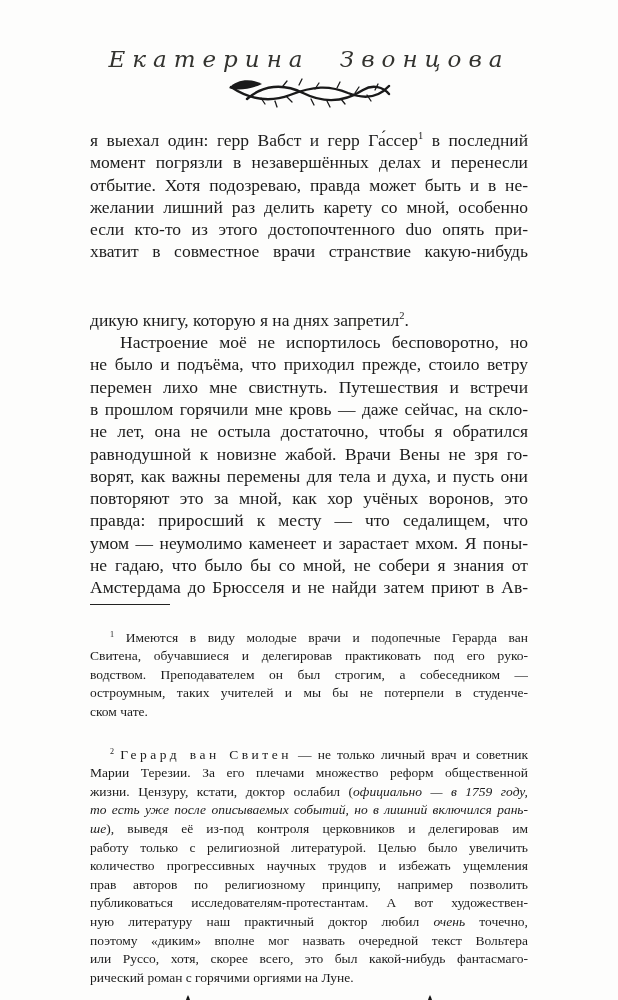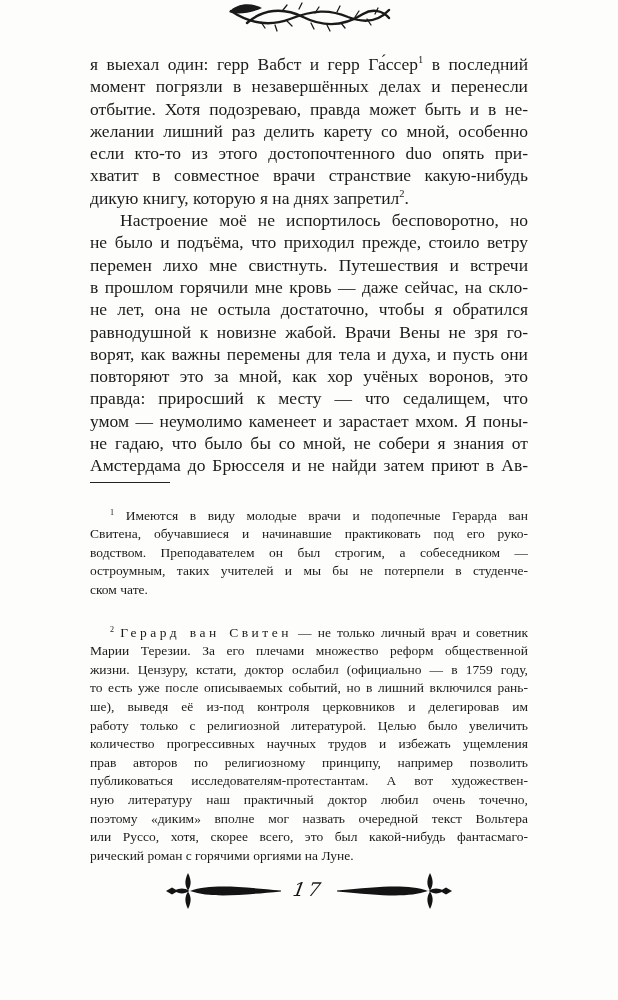--- a/index.html
+++ b/index.html
@@ -16,47 +16,48 @@
     font-size:23px; letter-spacing:7px; word-spacing:16px; color:#33332f;
     line-height:34px; white-space:nowrap;
   }
   .vine { display:block; margin:1px auto 0; }
   
   .body-text { margin-top:20px; font-size:17.5px; }
   .bline {
     height:22.3px; line-height:22.3px; overflow:hidden;
     text-align:justify; text-align-last:justify;
   }
-  .bline.short { text-align-last:left; }
+  .bline.short { text-align-last:left;margin-top:46px; }
   .bline.ind { text-indent:30px; }
   sup { font-size:60%; line-height:0; vertical-align:super; }
   
   .fn-sep { margin-top:5px; width:80px; border-top:1.2px solid #222; }
   .footnotes { margin-top:9px; font-size:13.5px; }
   .fline {
     height:18.6px; line-height:18.6px; overflow:hidden;
     text-align:justify; text-align-last:justify;
   }
   .fline.short { text-align-last:left; }
   .fline.ind { text-indent:20px;margin-top:24px; }
-  .i { }
+  .i { font-style:italic; }
   .sp { letter-spacing:3.5px; }
   
   .footer { margin-top:7px; display:flex; align-items:center; justify-content:center; gap:10px; }
   .pagenum {
     font-family:"DejaVu Serif",serif; font-style:italic; font-size:19px;
     letter-spacing:3px; transform:skewX(-10deg); color:#151515; padding:0 2px 4px 0;
   }
 </style>
 </head>
 <body>
 
 <div class="page">
 
   <div class="header">
+    <div class="author">Екатерина Звонцова</div>
     <svg class="vine" width="165" height="32" viewBox="0 0 165 32">
       <g stroke="#1a1a1a" fill="none" stroke-linecap="round">
         <path d="M4,10 C22,22 42,26 63,18 C86,9 102,8 121,16 C139,23 152,20 162,9" stroke-width="2.4"></path>
         <path d="M20,22 C36,8 56,6 76,16 C96,26 116,26 136,13 C146,7 156,10 162,17" stroke-width="2.4"></path>
         <g stroke-width="1.3">
           <path d="M34,21 L38,27"></path>
             <path d="M48,24 L50,30"></path>
             <path d="M60,20 L65,25"></path>
           <path d="M56,9 L60,4"></path>
             <path d="M72,8 L75,2"></path>
@@ -94,21 +95,21 @@
       <div class="bline"><span>умом — неумолимо каменеет и зарастает мхом. Я поны-</span></div>
       <div class="bline"><span>не гадаю, что было бы со мной, не собери я знания от</span></div>
       <div class="bline"><span>Амстердама до Брюсселя и не найди затем приют в Ав-</span></div>
     </div>
 
   <div class="fn-sep"></div>
 
   <div class="footnotes">
       <div>
         <div class="fline ind"><sup>1</sup><span> Имеются в виду молодые врачи и подопечные Герарда ван</span></div>
-        <div class="fline"><span>Свитена, обучавшиеся и начинавшие практиковать под его руко-</span></div>
+        <div class="fline"><span>Свитена, обучавшиеся и делегировав практиковать под его руко-</span></div>
         <div class="fline"><span>водством. Преподавателем он был строгим, а собеседником —</span></div>
         <div class="fline"><span>остроумным, таких учителей и мы бы не потерпели в студенче-</span></div>
         <div class="fline short"><span>ском чате.</span></div>
       </div>
       <div>
         <div class="fline ind"><sup>2</sup><span> </span><span class="sp">Герард ван Свитен</span><span> — не только личный врач и советник</span></div>
         <div class="fline"><span>Марии Терезии. За его плечами множество реформ общественной</span></div>
         <div class="fline"><span>жизни. Цензуру, кстати, доктор ослабил (</span><span class="i">официально — в 1759 году,</span></div>
         <div class="fline"><span class="i">то есть уже после описываемых событий, но в лишний включился рань-</span></div>
         <div class="fline"><span class="i">ше</span><span>), выведя её из-под контроля церковников и делегировав им</span></div>

